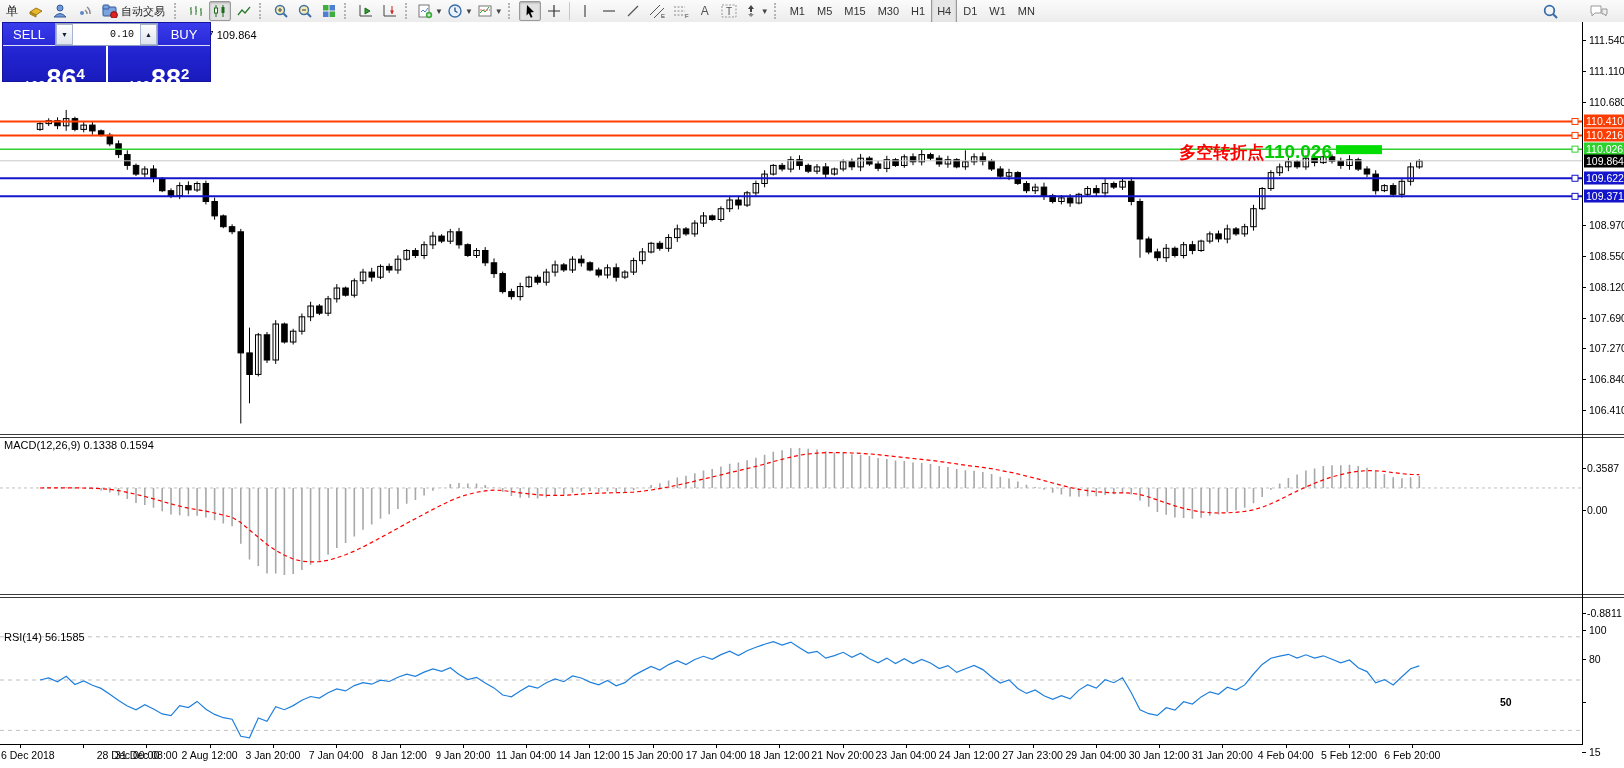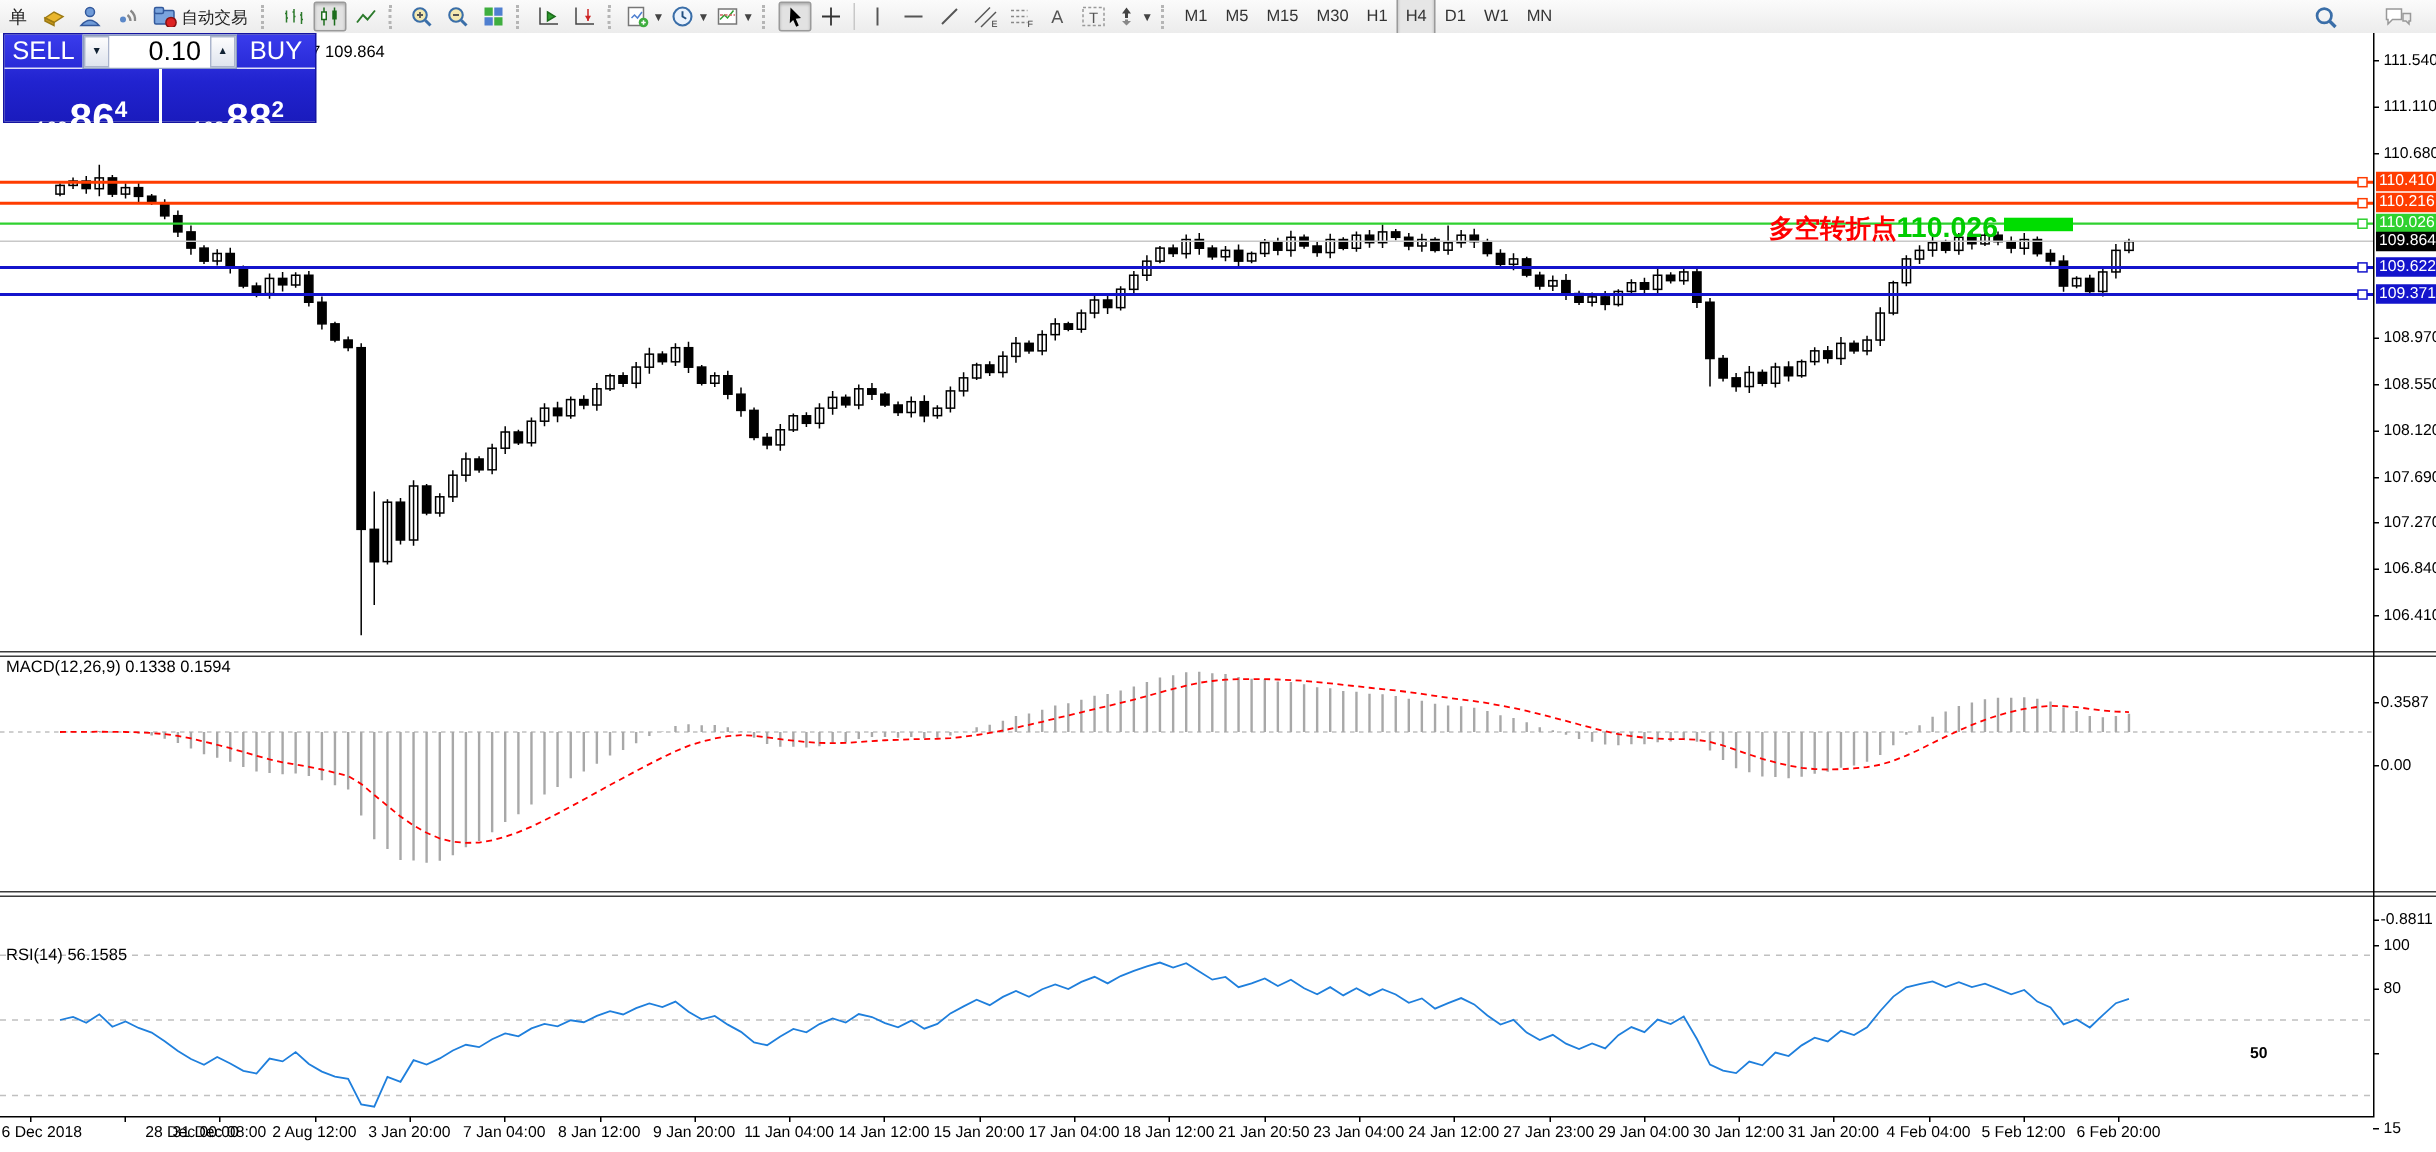--- a/index.html
+++ b/index.html
@@ -30,25 +30,25 @@
   .indlabel{position:absolute;left:4px;font-size:11px;color:#000;}
   
   #annot{position:absolute;top:119px;right:292px;font-weight:bold;white-space:nowrap;}
   #annot .cn{font-size:17px;margin-top:20px;}
   #annot .val{font-size:19px;}
   
   #tradepanel{position:absolute;left:2px;top:22px;width:209px;height:60px;
     background:linear-gradient(180deg,#3a3cec 0%,#2123cf 55%,#1a1bbd 100%);
     border:1px solid #1414a0;box-sizing:border-box;color:#fff;}
   #tp-top{display:flex;height:23px;align-items:stretch;}
-  .tp-btn{flex:0 0 52px;display:flex;align-items:center;justify-content:center;font-size:17px;color:#fff;
+  .tp-btn{flex:0 0 52px;display:flex;align-items:center;justify-content:center;font-size:13px;color:#fff;
     border-bottom:1px solid rgba(255,255,255,.85);cursor:default;text-align:center;}
   #tp-vol{flex:1;display:flex;align-items:stretch;background:#fff;border:1px solid #8d9dc0;box-sizing:border-box;}
   .spin{width:17px;display:flex;align-items:center;justify-content:center;font-size:7px;color:#123;background:linear-gradient(#fdfdfd,#dfe4ee);border:1px solid #aab4cc;box-sizing:border-box;}
-  #vol-input{flex:1;border:0;outline:0;font-size:18px;text-align:right;padding-right:6px;width:50px;font-family:Liberation Sans, sans-serif;}
+  #vol-input{flex:1;border:0;outline:0;font-size:10px;text-align:right;padding-right:6px;width:50px;font-family:Liberation Mono, monospace;}
   #tp-prices{display:flex;height:49px;}
   .tp-price{flex:1;display:flex;align-items:flex-end;justify-content:center;padding-bottom:2px;}
   #tp-div{width:2px;background:#fff;}
   .p-small{font-size:13px;line-height:15px;margin-right:1px;}
   .p-big{font-size:27px;line-height:28px;font-weight:bold;margin-top:44px;}
   .p-sup{font-size:15px;font-weight:bold;position:relative;top:-11px;}
   .icon-svg{display:block;}
 </style>
 </head>
 <body>
@@ -525,21 +525,21 @@
         <div class="timelabel" style="left: 526.1px; transform: translateX(-50%);">11 Jan 04:00</div>
         <div class="timetick" style="left: 526.1px;"></div>
         <div class="timelabel" style="left: 589.4px; transform: translateX(-50%);">14 Jan 12:00</div>
         <div class="timetick" style="left: 589.4px;"></div>
         <div class="timelabel" style="left: 652.7px; transform: translateX(-50%);">15 Jan 20:00</div>
         <div class="timetick" style="left: 652.7px;"></div>
         <div class="timelabel" style="left: 716px; transform: translateX(-50%);">17 Jan 04:00</div>
         <div class="timetick" style="left: 716px;"></div>
         <div class="timelabel" style="left: 779.3px; transform: translateX(-50%);">18 Jan 12:00</div>
         <div class="timetick" style="left: 779.3px;"></div>
-        <div class="timelabel" style="left: 842.6px; transform: translateX(-50%);">21 Jan 20:50</div>
+        <div class="timelabel" style="left: 842.6px; transform: translateX(-50%);">21 Nov 20:00</div>
         <div class="timetick" style="left: 842.6px;"></div>
         <div class="timelabel" style="left: 905.9px; transform: translateX(-50%);">23 Jan 04:00</div>
         <div class="timetick" style="left: 905.9px;"></div>
         <div class="timelabel" style="left: 969.2px; transform: translateX(-50%);">24 Jan 12:00</div>
         <div class="timetick" style="left: 969.2px;"></div>
         <div class="timelabel" style="left: 1032.5px; transform: translateX(-50%);">27 Jan 23:00</div>
         <div class="timetick" style="left: 1032.5px;"></div>
         <div class="timelabel" style="left: 1095.8px; transform: translateX(-50%);">29 Jan 04:00</div>
         <div class="timetick" style="left: 1095.8px;"></div>
         <div class="timelabel" style="left: 1159.1px; transform: translateX(-50%);">30 Jan 12:00</div>

